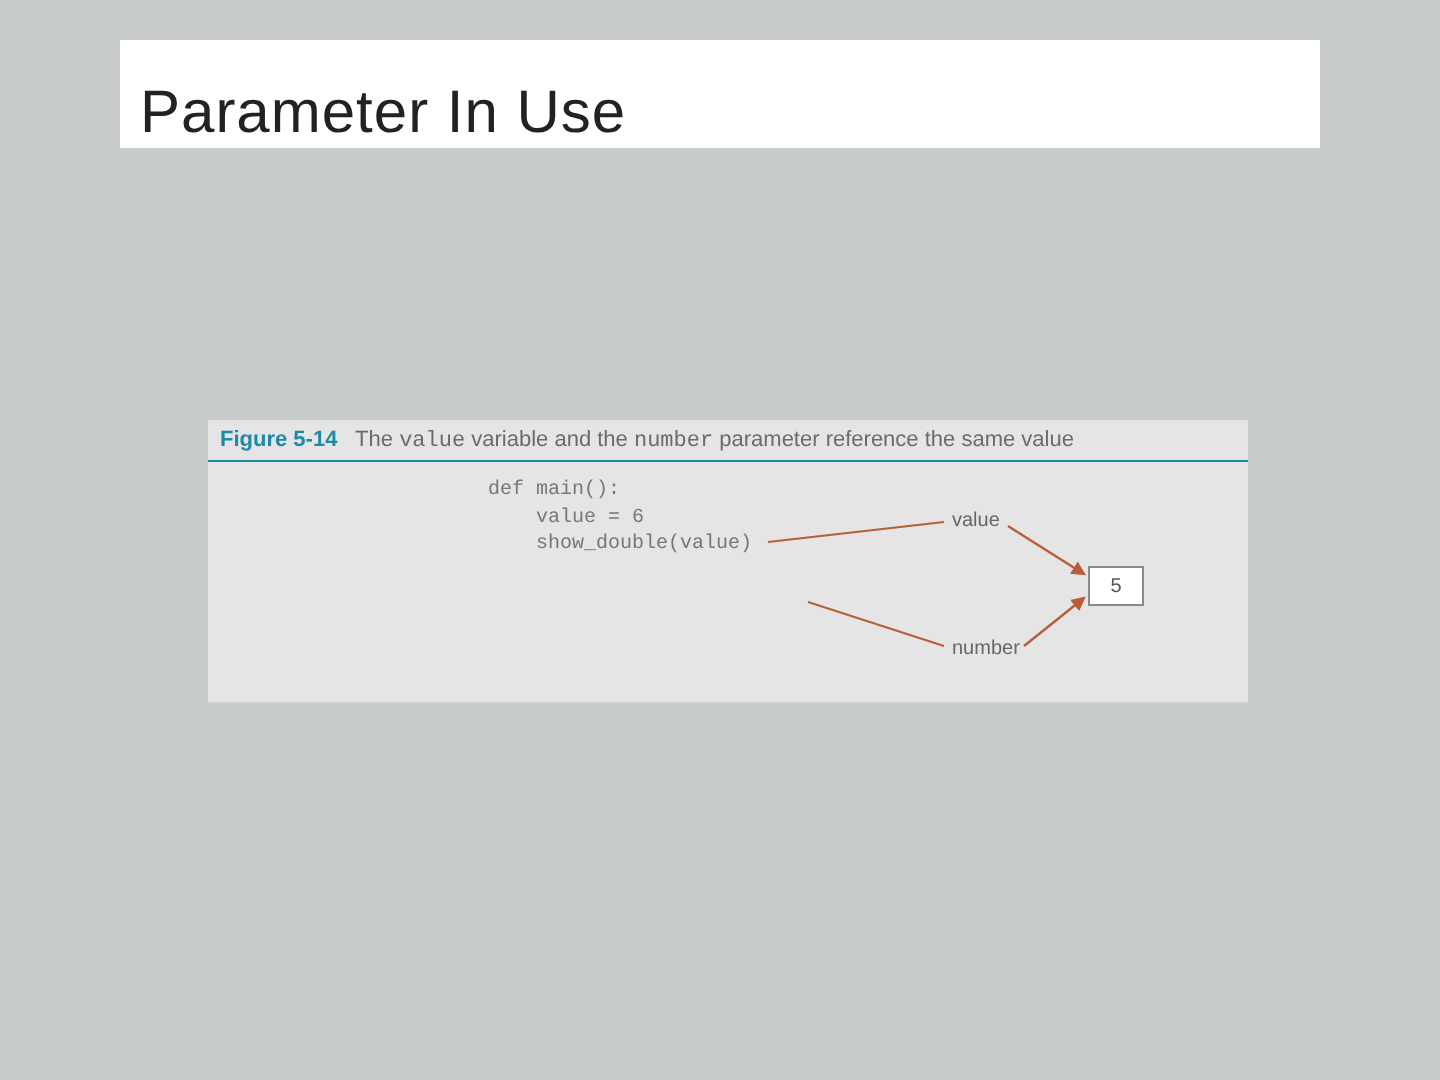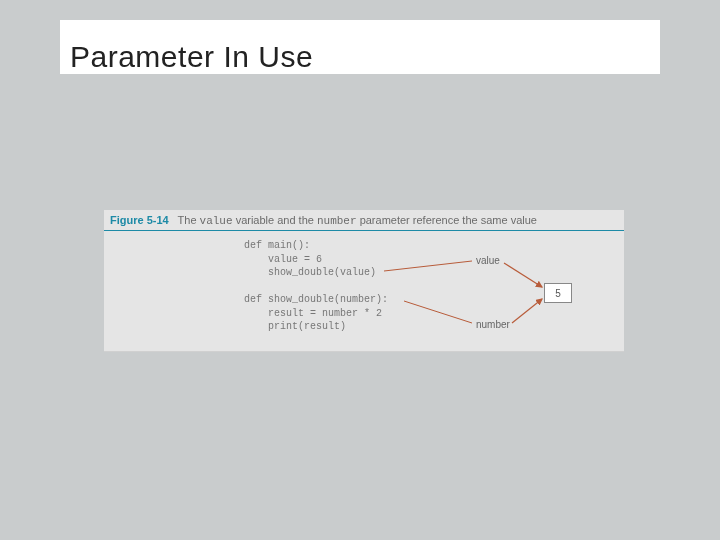--- a/index.html
+++ b/index.html
@@ -118,23 +118,20 @@
 
     <div class="fig-header">
       <span class="figlabel">Figure 5-14</span>
       <span>The </span><span class="mono">value</span><span> variable and the </span><span class="mono">number</span><span> parameter reference the same value</span>
     </div>
 
     <div class="fig-body">
       <div class="code block1">def main():
     value = 6
     show_double(value)</div>
-      <div class="code block2">def show_double(number):
-    result = number * 2
-    print(result)</div>
 
       <div class="annot value">value</div>
       <div class="annot number">number</div>
 
       <div class="valbox">5</div>
 
       <svg class="arrows" viewBox="0 0 600 120">
         <defs>
           <marker id="ah" markerWidth="6" markerHeight="6" refX="5" refY="3" orient="auto">
             <path d="M0,0 L6,3 L0,6 Z" fill="#b85c3a"></path>

